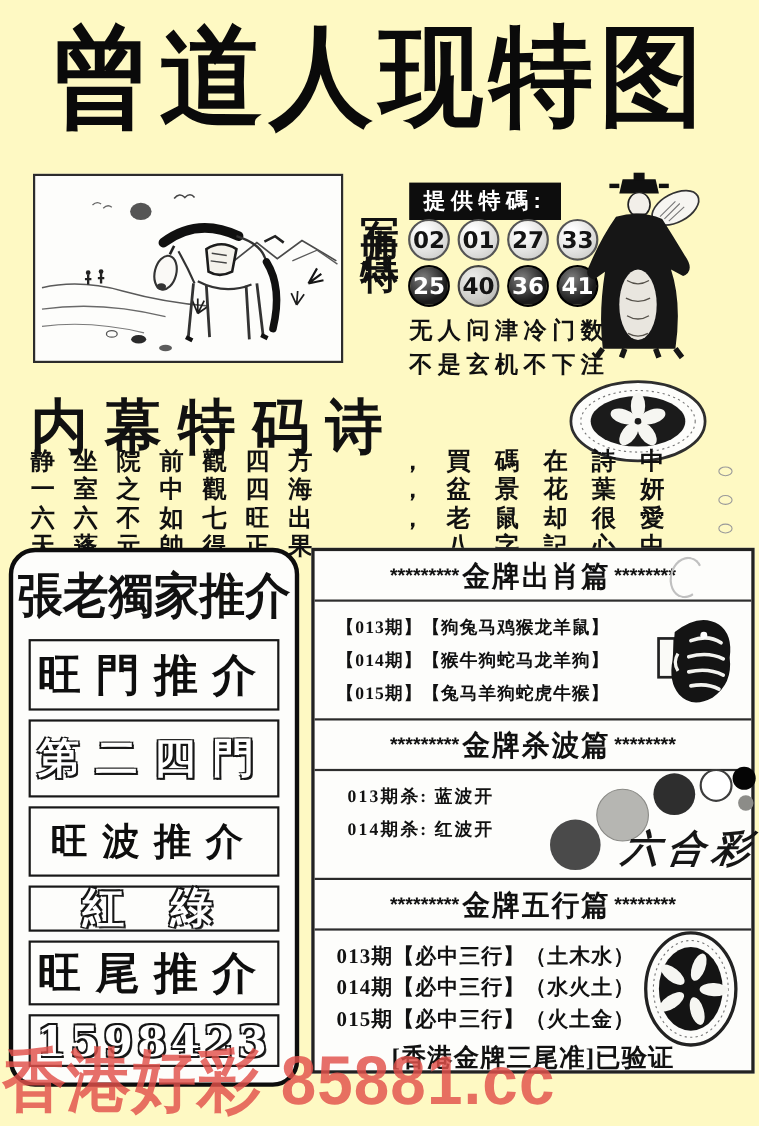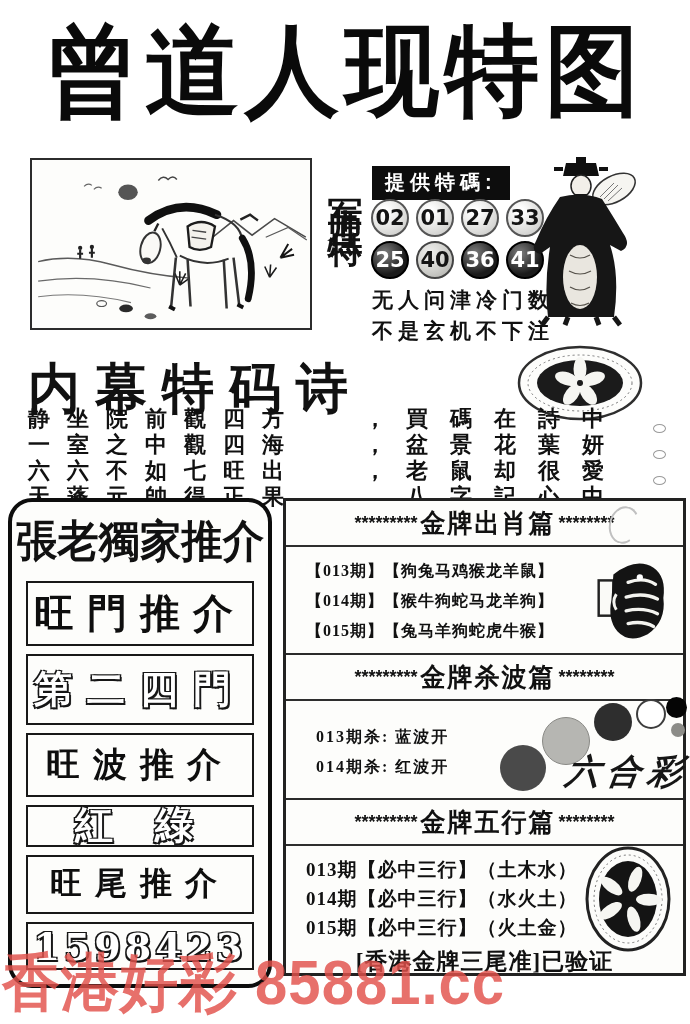--- a/index.html
+++ b/index.html
@@ -1,21 +1,21 @@
 <!DOCTYPE html>
 <html><head>
 <meta charset="utf-8">
 <style>
   :root{
     --ink:#111;
     --serif:"Liberation Serif","DejaVu Serif",serif;
     --sans:"Liberation Sans","DejaVu Sans",sans-serif;
   }
   html,body{margin:0;padding:0;background:#e8e8e8;}
-  .page{position:relative;width:690px;height:1024px;margin:0 auto;background:#ffffff;overflow:hidden;
+  .page{position:relative;width:690px;height:1024px;margin:0 auto;background:#fef9c3;overflow:hidden;
         font-family:var(--serif);color:var(--ink);}
 
   
   .title{position:absolute;top:20px;left:0;width:100%;text-align:center;
          font-size:94px;font-weight:900;letter-spacing:6px;line-height:1.1;
          font-family:var(--serif);color:#0a0a0a;transform:scaleY(1.06);}
 
   
   .horse-box{position:absolute;left:30px;top:158px;width:282px;height:172px;
              border:2px solid #2c2c2c;background:#fdfdfb;box-sizing:border-box;}
@@ -67,40 +67,40 @@
               padding:8px 14px 6px;}
   .lp-header{font-family:var(--sans);font-size:44px;font-weight:900;white-space:nowrap;
              transform:scaleX(.94);margin:2px 0 10px;letter-spacing:0;}
   .lp-box{width:100%;border:2px solid #181818;box-sizing:border-box;margin-bottom:8px;
           display:flex;align-items:center;justify-content:center;
           font-family:var(--serif);font-weight:700;color:#0e0e0e;white-space:nowrap;}
   .lp-b0{height:66px;font-size:40px;letter-spacing:13px;}
   .lp-b1{height:72px;font-size:38px;letter-spacing:15px;}
   .lp-b2{height:64px;font-size:34px;letter-spacing:13px;}
   .lp-b3{height:42px;font-size:38px;letter-spacing:42px;padding-left:30px;}
-  .lp-b4{height:60px;font-size:32px;letter-spacing:13px;}
+  .lp-b4{height:60px;font-size:40px;letter-spacing:13px;}
   .lp-b5{height:48px;font-size:38px;letter-spacing:4px;font-family:"DejaVu Serif",serif;}
   .outline{color:#fff;
            text-shadow:-1.5px -1.5px 0 #161616,1.5px -1.5px 0 #161616,
                        -1.5px 1.5px 0 #161616,1.5px 1.5px 0 #161616,2px 2px 0 #444;}
 
   
   .right-panel{position:absolute;left:283px;top:498px;width:403px;height:478px;
                border:3px solid #222;background:#fdfdfb;box-sizing:border-box;}
   .rp-sec{position:absolute;left:0;right:0;}
   .rp-s1{top:0;height:152px;border-bottom:2px solid #2a2a2a;}
   .rp-s2{top:154px;height:143px;border-bottom:2px solid #2a2a2a;}
   .rp-s3{top:299px;bottom:0;}
   .rp-header{height:44px;border-bottom:2px solid #2e2e2e;display:flex;align-items:center;
              justify-content:center;white-space:nowrap;font-weight:900;}
   .stars{font-family:var(--sans);font-size:18px;font-weight:900;letter-spacing:0;}
   .rp-title{font-size:25px;font-weight:900;letter-spacing:2px;margin:0 3px;transform:scaleY(1.05);}
   .rp-rows{padding:9px 0 0 20px;}
   .rp-row{font-size:16px;font-weight:700;line-height:30px;letter-spacing:1px;white-space:nowrap;}
-  .rp-s2 .rp-rows{padding-left:30px;margin-top:12px;}
+  .rp-s2 .rp-rows{padding-left:30px;}
   .rp-s2 .rp-row{font-weight:600;letter-spacing:2px;}
   .rp-s3 .rp-row{font-size:19px;line-height:29px;}
   .rp-footer{position:absolute;left:0;right:0;top:146px;text-align:center;
              font-size:23px;font-weight:900;letter-spacing:1px;}
   .c-mark{position:absolute;right:44px;top:5px;width:26px;height:34px;border:2px solid #c0c0c0;
           border-right-color:transparent;border-radius:50%;transform:rotate(14deg);}
   .fist-svg{position:absolute;right:15px;top:50px;width:72px;height:98px;}
   .cluster{position:absolute;left:212px;top:42px;width:190px;height:98px;}
   .cc{position:absolute;border-radius:50%;box-sizing:border-box;}
   .cc1{left:2px;top:48px;width:46px;height:46px;background:#4a4a4a;}

